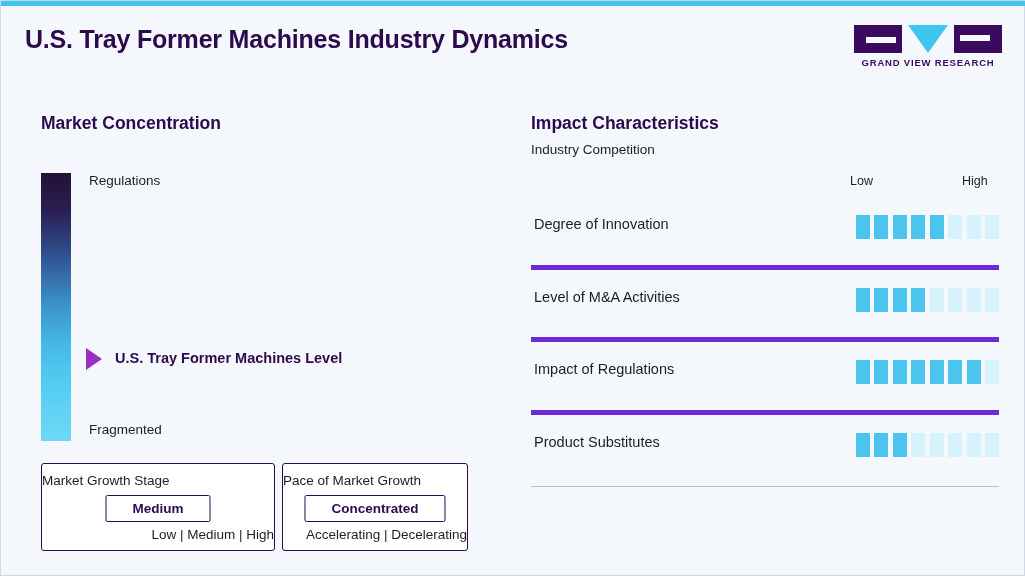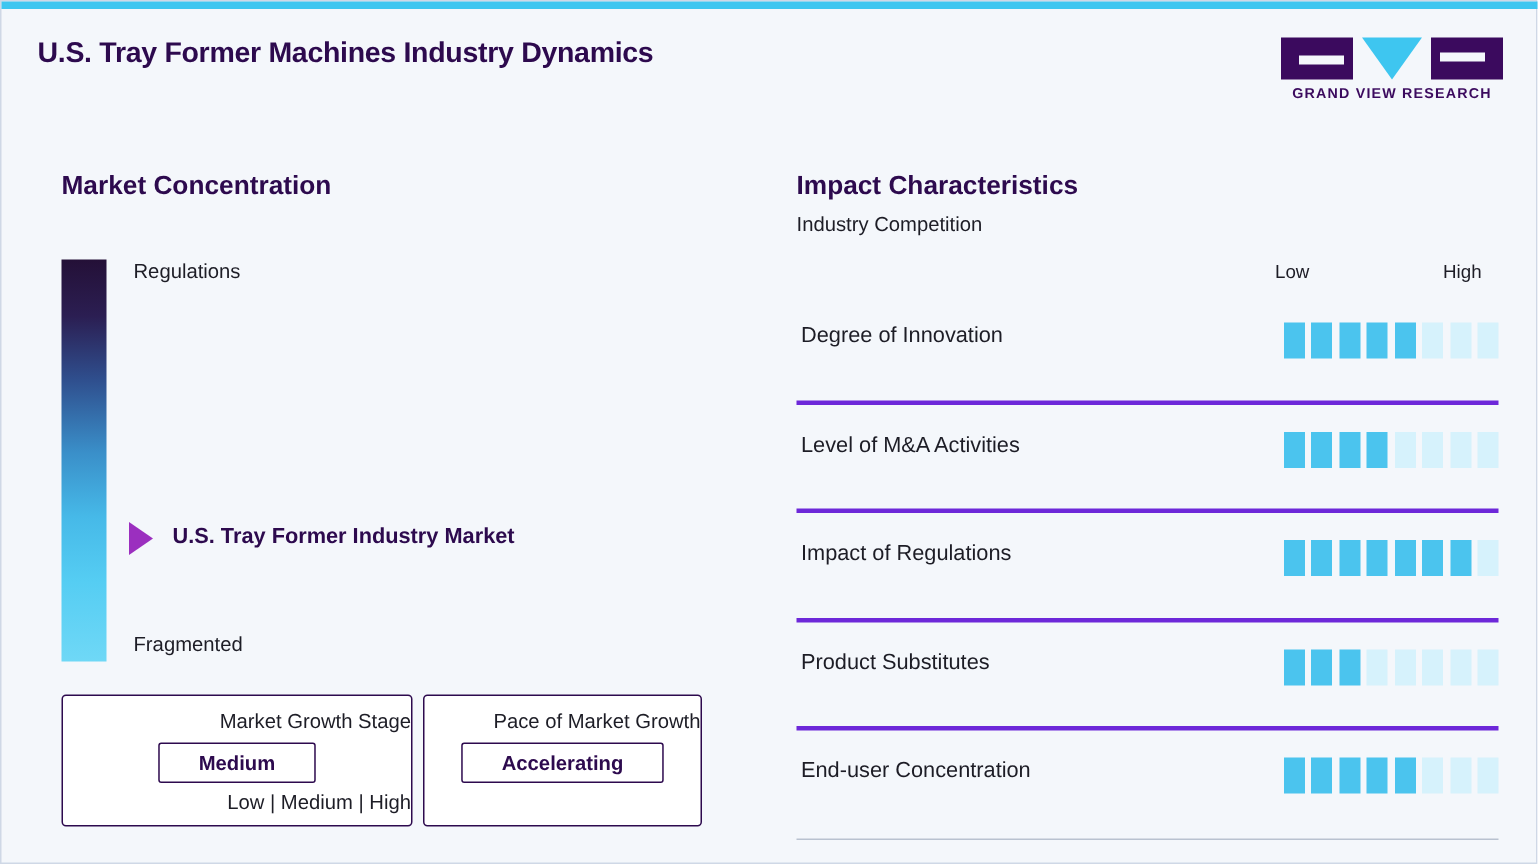--- a/index.html
+++ b/index.html
@@ -26,21 +26,21 @@
     left: 0; top: 0;
     width: 1025px;
     height: 5px;
     background: #3ec6f0;
   }
   
   #header-title {
     position: absolute;
     left: 24px;
     top: 24px;
-    font-size: 19px;
+    font-size: 25px;
     font-weight: bold;
     color: #2d0a4e;
     letter-spacing: -0.2px;
   }
   
   #logo {
     position: absolute;
     right: 22px;
     top: 24px;
     width: 148px;
@@ -159,21 +159,21 @@
   #box-pace {
     left: 281px;
     top: 462px;
     width: 186px;
     height: 88px;
   }
   .box-title {
     position: absolute;
     left: 0; top: 9px;
     width: 100%;
-    text-align: right;
+    text-align: left;
     font-size: 13.5px;
     color: #1d1d26;
   }
   .box-value {
     position: absolute;
     left: 50%;
     top: 31px;
     transform: translateX(-50%);
     border: 1.5px solid #2d0a4e;
     border-radius: 2px;
@@ -226,21 +226,21 @@
   }
   #rows {
     position: absolute;
     left: 530px;
     top: 196px;
     width: 468px;
   }
   .char-row {
     position: relative;
     height: 72.5px;
-    border-bottom: 3px solid #6d28d9;
+    border-bottom: 5px solid #6d28d9;
     box-sizing: border-box;
   }
   .char-row:last-child {
     border-bottom: 1px solid #b9c2d0;
   }
   .char-label {
     position: absolute;
     left: 3px;
     top: 19px;
     font-size: 14.5px;
@@ -282,31 +282,32 @@
       </div>
     </div>
     <div id="logo-text">GRAND VIEW RESEARCH</div>
   </div>
 
   <div id="left-title">Market Concentration</div>
   <div id="gradient-bar"></div>
   <div id="label-concentrated">Regulations</div>
   <div id="label-fragmented">Fragmented</div>
   <div id="marker-arrow"></div>
-  <div id="marker-label">U.S. Tray Former Industry Market</div>
+  <div id="marker-label">U.S. Tray Former Machines Level</div>
 
   <div class="info-box" id="box-growth-stage">
     <div class="box-title">Market Growth Stage</div>
     <div class="box-value">Medium</div>
     <div class="box-scale">Low | Medium | High</div>
   </div>
 
   <div class="info-box" id="box-pace">
     <div class="box-title">Pace of Market Growth</div>
-    <div class="box-value">Accelerating</div>
+    <div class="box-value">Concentrated</div>
+    <div class="box-scale">Accelerating | Decelerating</div>
   </div>
 
   <div id="right-title">Impact Characteristics</div>
   <div id="right-subtitle">Industry Competition</div>
   <div id="scale-low">Low</div>
   <div id="scale-high">High</div>
 
   <div id="rows">
       <div class="char-row">
         <div class="char-label">Degree of Innovation</div>
@@ -353,28 +354,15 @@
           <span class="tick filled"></span>
           <span class="tick filled"></span>
           <span class="tick filled"></span>
           <span class="tick"></span>
           <span class="tick"></span>
           <span class="tick"></span>
           <span class="tick"></span>
           <span class="tick"></span>
         </div>
       </div>
-      <div class="char-row">
-        <div class="char-label">End-user Concentration</div>
-        <div class="char-meter">
-          <span class="tick filled"></span>
-          <span class="tick filled"></span>
-          <span class="tick filled"></span>
-          <span class="tick filled"></span>
-          <span class="tick filled"></span>
-          <span class="tick"></span>
-          <span class="tick"></span>
-          <span class="tick"></span>
-        </div>
-      </div>
     </div>
 
 </div>
 
 </body></html>

